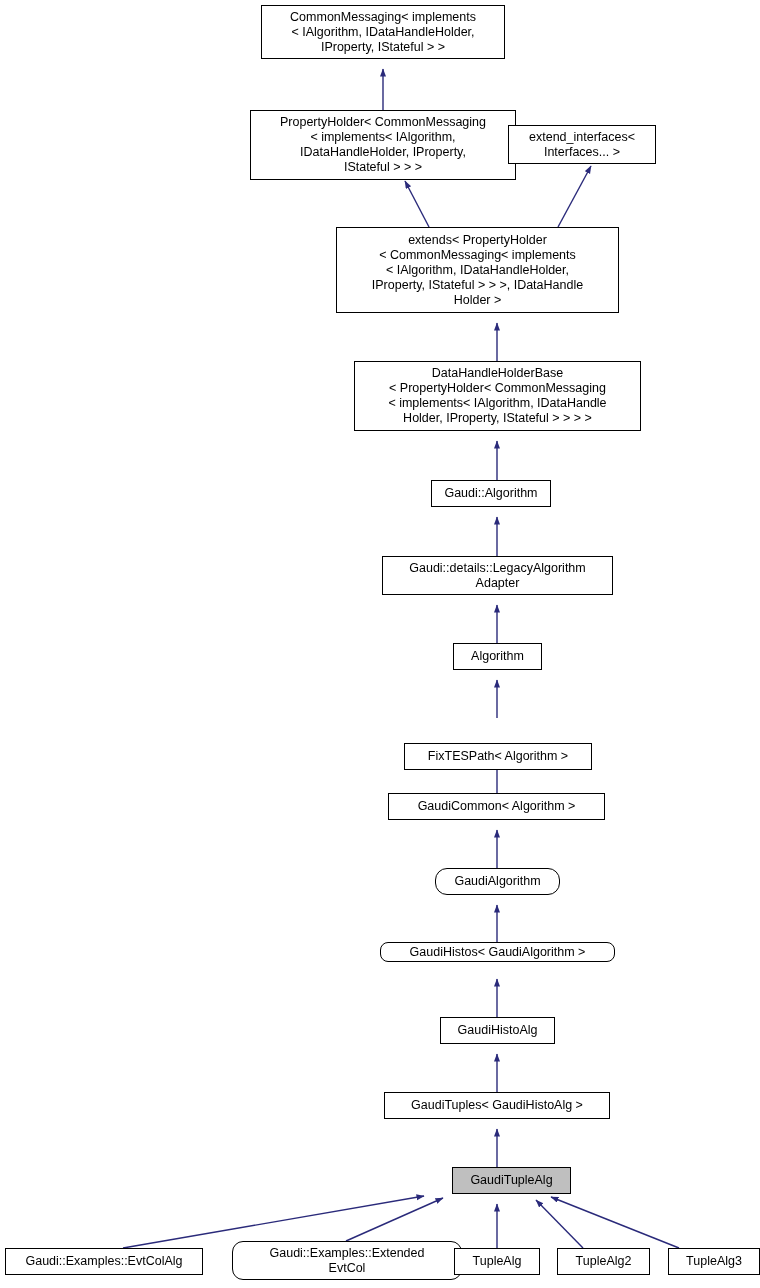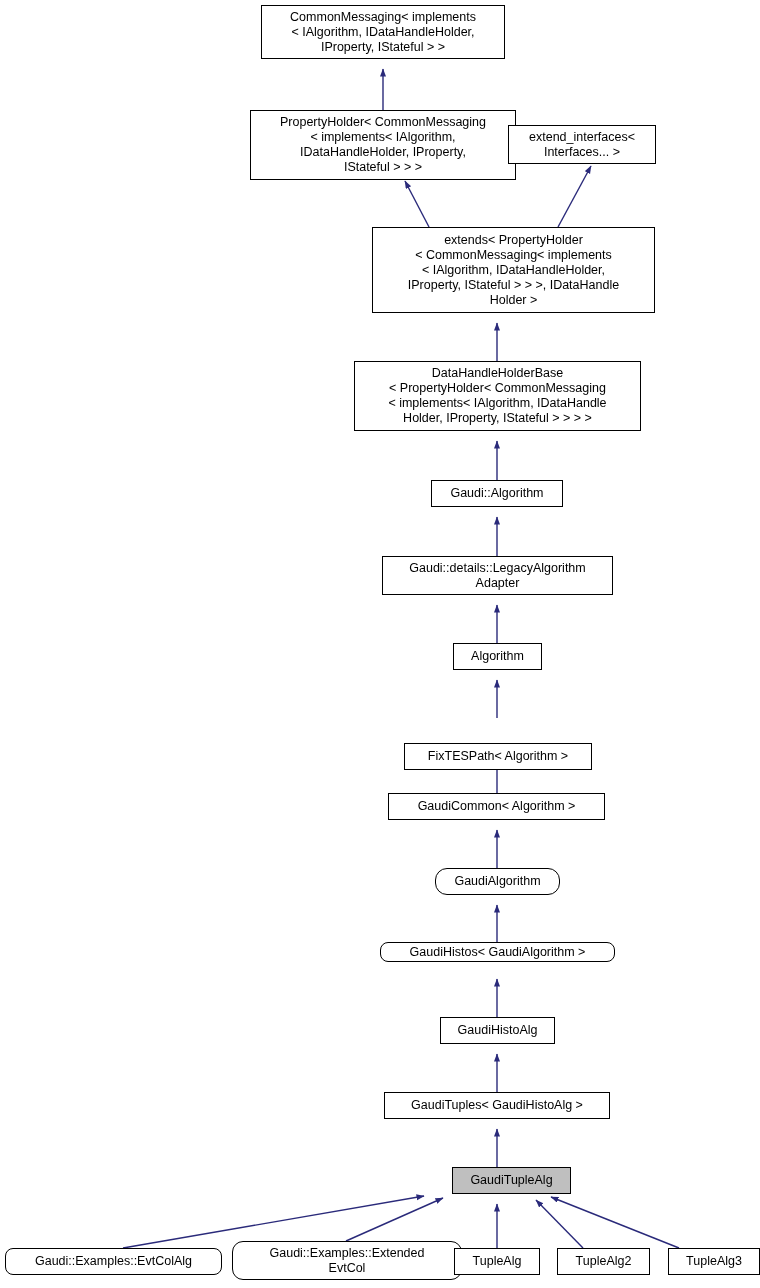--- a/index.html
+++ b/index.html
@@ -77,40 +77,40 @@
   <div id="node-layer">
       <div class="node" style="left: 261px; top: 5px; width: 244px; height: 54px;">CommonMessaging&lt; implements
 &lt; IAlgorithm, IDataHandleHolder,
 IProperty, IStateful &gt; &gt;</div>
       <div class="node" style="left: 250px; top: 110px; width: 266px; height: 70px;">PropertyHolder&lt; CommonMessaging
 &lt; implements&lt; IAlgorithm,
 IDataHandleHolder, IProperty,
 IStateful &gt; &gt; &gt;</div>
       <div class="node" style="left: 508px; top: 125px; width: 148px; height: 39px;">extend_interfaces&lt;
 Interfaces... &gt;</div>
-      <div class="node" style="left: 372px; top: 227px; width: 283px; height: 86px;">extends&lt; PropertyHolder
+      <div class="node" style="left: 336px; top: 227px; width: 283px; height: 86px;">extends&lt; PropertyHolder
 &lt; CommonMessaging&lt; implements
 &lt; IAlgorithm, IDataHandleHolder,
 IProperty, IStateful &gt; &gt; &gt;, IDataHandle
 Holder &gt;</div>
       <div class="node" style="left: 354px; top: 361px; width: 287px; height: 70px;">DataHandleHolderBase
 &lt; PropertyHolder&lt; CommonMessaging
 &lt; implements&lt; IAlgorithm, IDataHandle
 Holder, IProperty, IStateful &gt; &gt; &gt; &gt;</div>
-      <div class="node" style="left: 431px; top: 480px; width: 132px; height: 27px;">Gaudi::Algorithm</div>
+      <div class="node" style="left: 431px; top: 480px; width: 120px; height: 27px;">Gaudi::Algorithm</div>
       <div class="node" style="left: 382px; top: 556px; width: 231px; height: 39px;">Gaudi::details::LegacyAlgorithm
 Adapter</div>
       <div class="node" style="left: 453px; top: 643px; width: 89px; height: 27px;">Algorithm</div>
       <div class="node" style="left: 404px; top: 718px; width: 188px; height: 27px; margin-top: 25px;">FixTESPath&lt; Algorithm &gt;</div>
       <div class="node" style="left: 388px; top: 793px; width: 217px; height: 27px;">GaudiCommon&lt; Algorithm &gt;</div>
       <div class="node" style="left: 435px; top: 868px; width: 125px; height: 27px; border-radius: 12px;">GaudiAlgorithm</div>
       <div class="node" style="left: 380px; top: 942px; width: 235px; height: 20px; border-radius: 8px;">GaudiHistos&lt; GaudiAlgorithm &gt;</div>
       <div class="node" style="left: 440px; top: 1017px; width: 115px; height: 27px;">GaudiHistoAlg</div>
       <div class="node" style="left: 384px; top: 1092px; width: 226px; height: 27px;">GaudiTuples&lt; GaudiHistoAlg &gt;</div>
       <div class="node highlight" style="left: 452px; top: 1167px; width: 119px; height: 27px;">GaudiTupleAlg</div>
-      <div class="node" style="left: 5px; top: 1248px; width: 217px; height: 27px; border-radius: 8px;">Gaudi::Examples::EvtColAlg</div>
+      <div class="node" style="left: 5px; top: 1248px; width: 198px; height: 27px;">Gaudi::Examples::EvtColAlg</div>
       <div class="node" style="left: 232px; top: 1241px; width: 230px; height: 39px; border-radius: 11px;">Gaudi::Examples::Extended
 EvtCol</div>
       <div class="node" style="left: 454px; top: 1248px; width: 86px; height: 27px;">TupleAlg</div>
       <div class="node" style="left: 557px; top: 1248px; width: 93px; height: 27px;">TupleAlg2</div>
       <div class="node" style="left: 668px; top: 1248px; width: 92px; height: 27px;">TupleAlg3</div>
     </div>
 </div>
 
 </body></html>

